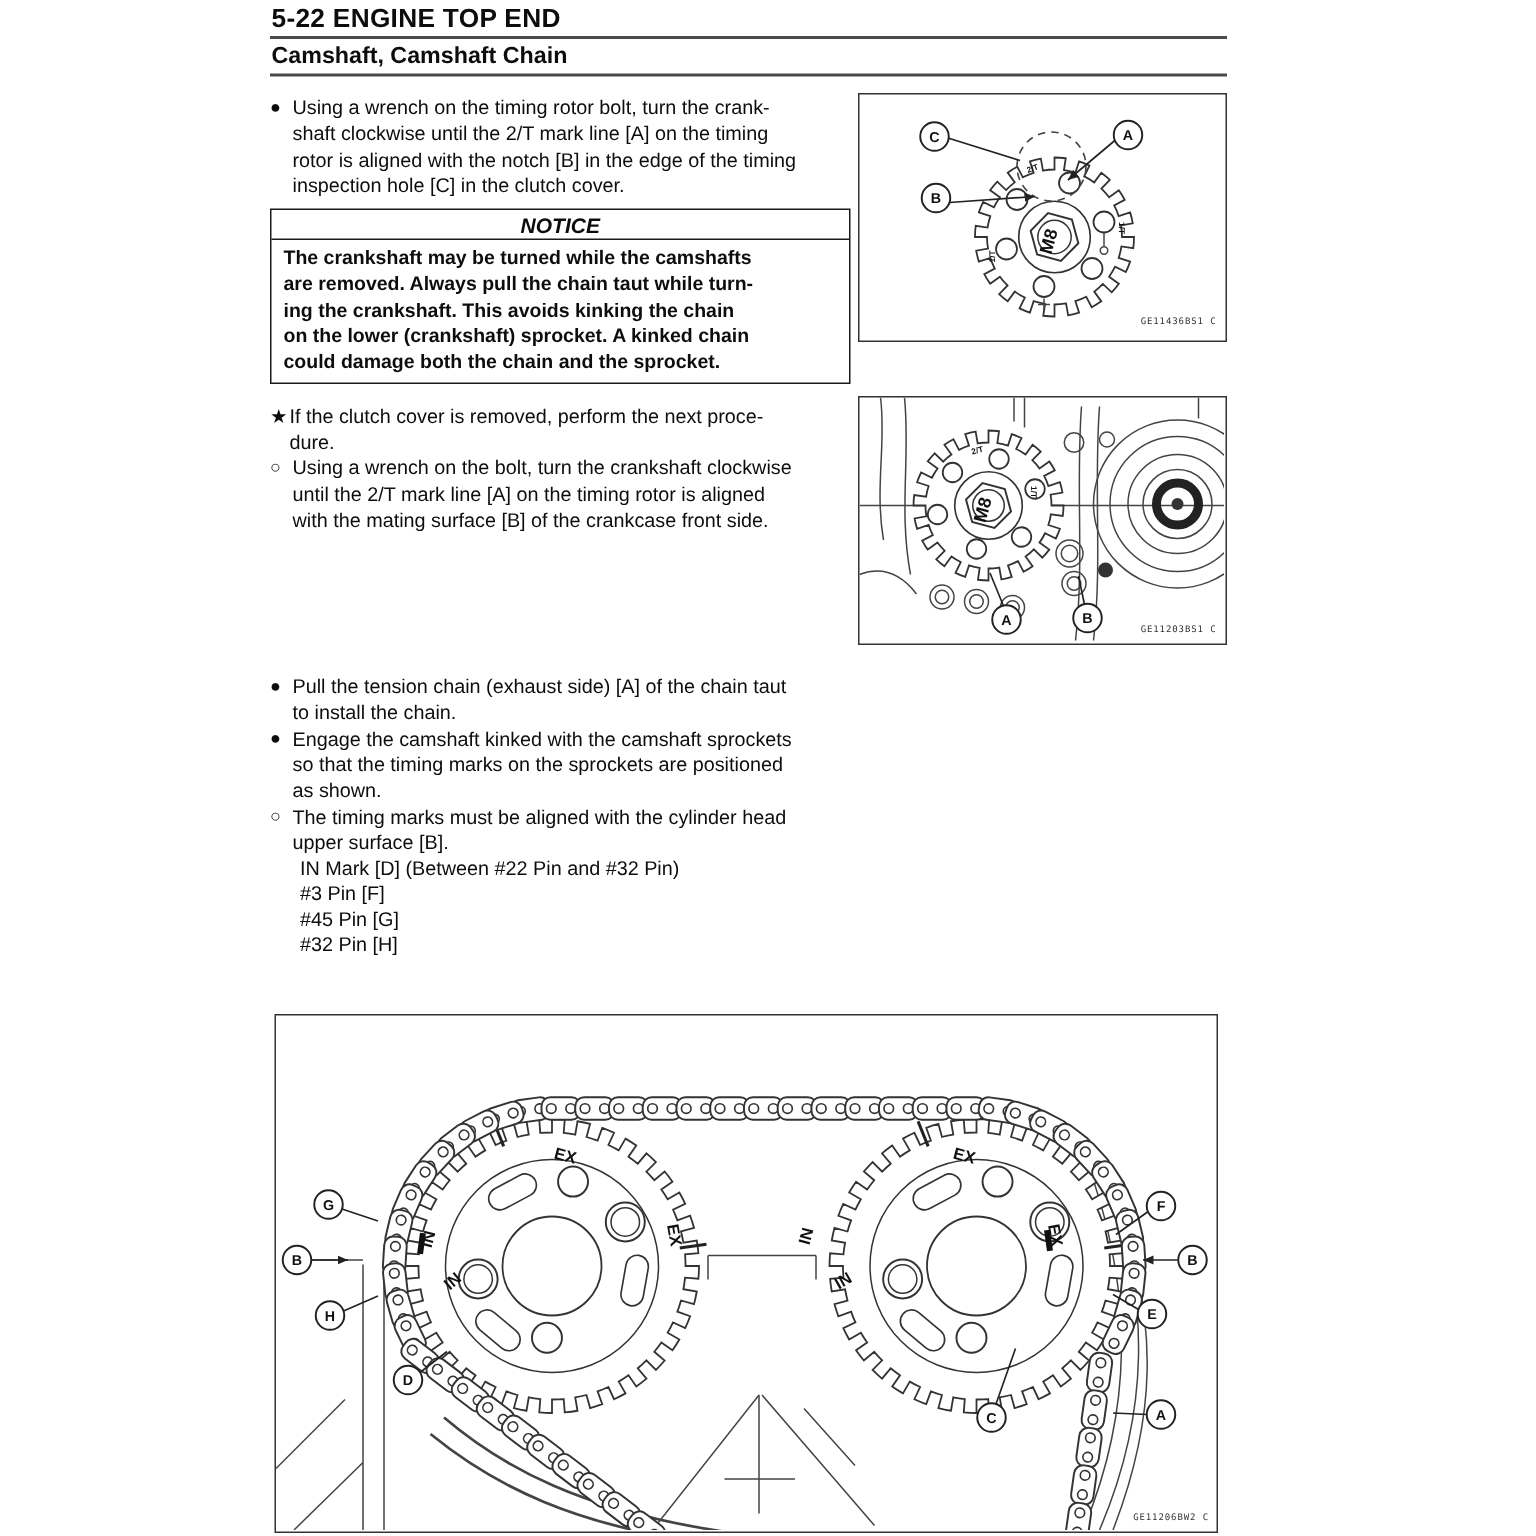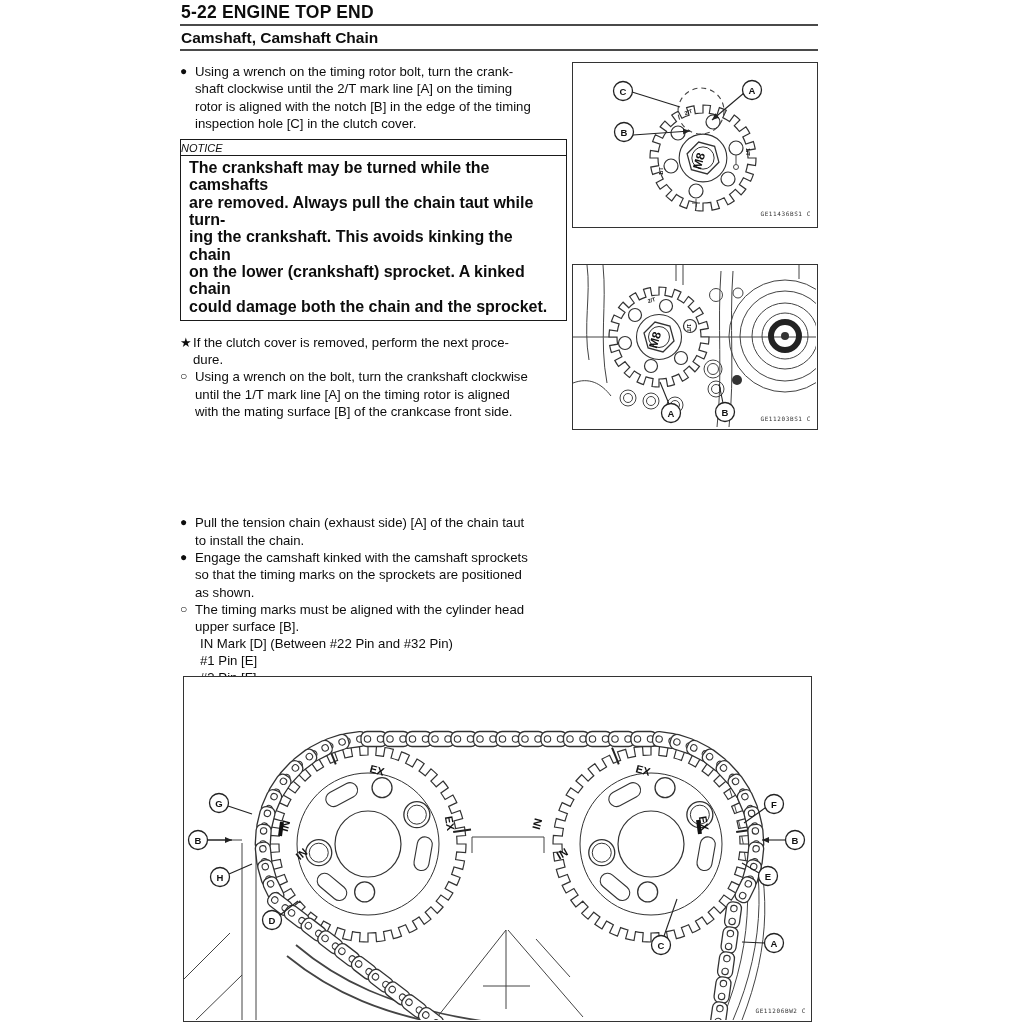--- a/index.html
+++ b/index.html
@@ -9,23 +9,23 @@
   .h2{position:absolute;left:181px;top:29px;font-size:15.5px;font-weight:700;text-align:right;}
   .rule{position:absolute;left:180px;width:638px;height:2px;background:#4a4a4a;}
   .rule1{top:24px;} .rule2{top:49px;}
   .col{position:absolute;left:180px;top:60px;width:387px;}
   .para{display:flex;align-items:flex-start;}
   .marker{width:15px;flex:none;font-size:12px;line-height:17.3px;}
   .marker.star{font-size:13px;width:13px;}
   .ptext{flex:1;font-size:13.2px;line-height:17.3px;white-space:pre-line;}
   .p1{margin-top:3px;} .p2{margin-top:13px;} .p4{margin-top:94px;}
   .noticebox{margin-top:7px;border:1.6px solid #1a1a1a;}
-  .noticetitle{text-align:left;font-size:11px;font-weight:400;font-style:italic;
+  .noticetitle{text-align:center;font-size:14px;font-weight:700;font-style:italic;
                padding:2px 0 1px 0;border-bottom:1.6px solid #1a1a1a;}
-  .noticebody{font-size:16px;line-height:17.3px;font-weight:700;padding:3px 8px 5px 8px;white-space:pre-line;}
+  .noticebody{font-size:13px;line-height:17.3px;font-weight:700;padding:3px 8px 5px 8px;white-space:pre-line;}
   .tlist{margin-top:1px;padding-left:20px;}
   .tlist div{font-size:13.2px;line-height:16.8px;}
   .fig{position:absolute;border:1.4px solid #333;background:#fff;box-sizing:border-box;}
   .fig1{left:572px;top:62px;width:246px;height:166px;}
   .fig2{left:572px;top:264px;width:246px;height:166px;}
   .fig3{left:183px;top:676px;width:629px;height:346px;}
   .fig svg{display:block;}
   .callout circle{fill:#fff;stroke:#222;stroke-width:1.3;}
   .callout text{font:700 9.5px "Liberation Sans",sans-serif;fill:#111;text-anchor:middle;}
   .leader{stroke:#222;stroke-width:1.1;fill:none;}
@@ -66,21 +66,21 @@
     </div>
 
     <div class="para p2">
       <span class="marker star">★</span>
       <div class="ptext">If the clutch cover is removed, perform the next proce-
 dure.</div>
     </div>
     <div class="para">
       <span class="marker">○</span>
       <div class="ptext">Using a wrench on the bolt, turn the crankshaft clockwise
-until the 1/T mark line [A] on the timing rotor is aligned
+until the 2/T mark line [A] on the timing rotor is aligned
 with the mating surface [B] of the crankcase front side.</div>
     </div>
     <div class="para p4">
       <span class="marker">●</span>
       <div class="ptext">Pull the tension chain (exhaust side) [A] of the chain taut
 to install the chain.</div>
     </div>
     <div class="para">
       <span class="marker">●</span>
       <div class="ptext">Engage the camshaft kinked with the camshaft sprockets
@@ -88,23 +88,23 @@
 as shown.</div>
     </div>
     <div class="para">
       <span class="marker">○</span>
       <div class="ptext">The timing marks must be aligned with the cylinder head
 upper surface [B].</div>
     </div>
 
     <div class="tlist">
       <div>IN Mark [D] (Between #22 Pin and #32 Pin)</div>
-      <div>#1 Pin [E]</div>
       <div>#3 Pin [F]</div>
       <div>#45 Pin [G]</div>
+      <div>#32 Pin [H]</div>
     </div>
   </div>
 
   <div class="fig fig1">
     <svg width="243" height="163" viewBox="0 0 243 163">
       <defs>
         <marker id="ah1" markerWidth="9" markerHeight="8" refX="7" refY="3" orient="auto" markerUnits="userSpaceOnUse">
           <path d="M0 0 L7 3 L0 6 Z" fill="#222"></path>
         </marker>
       </defs>

